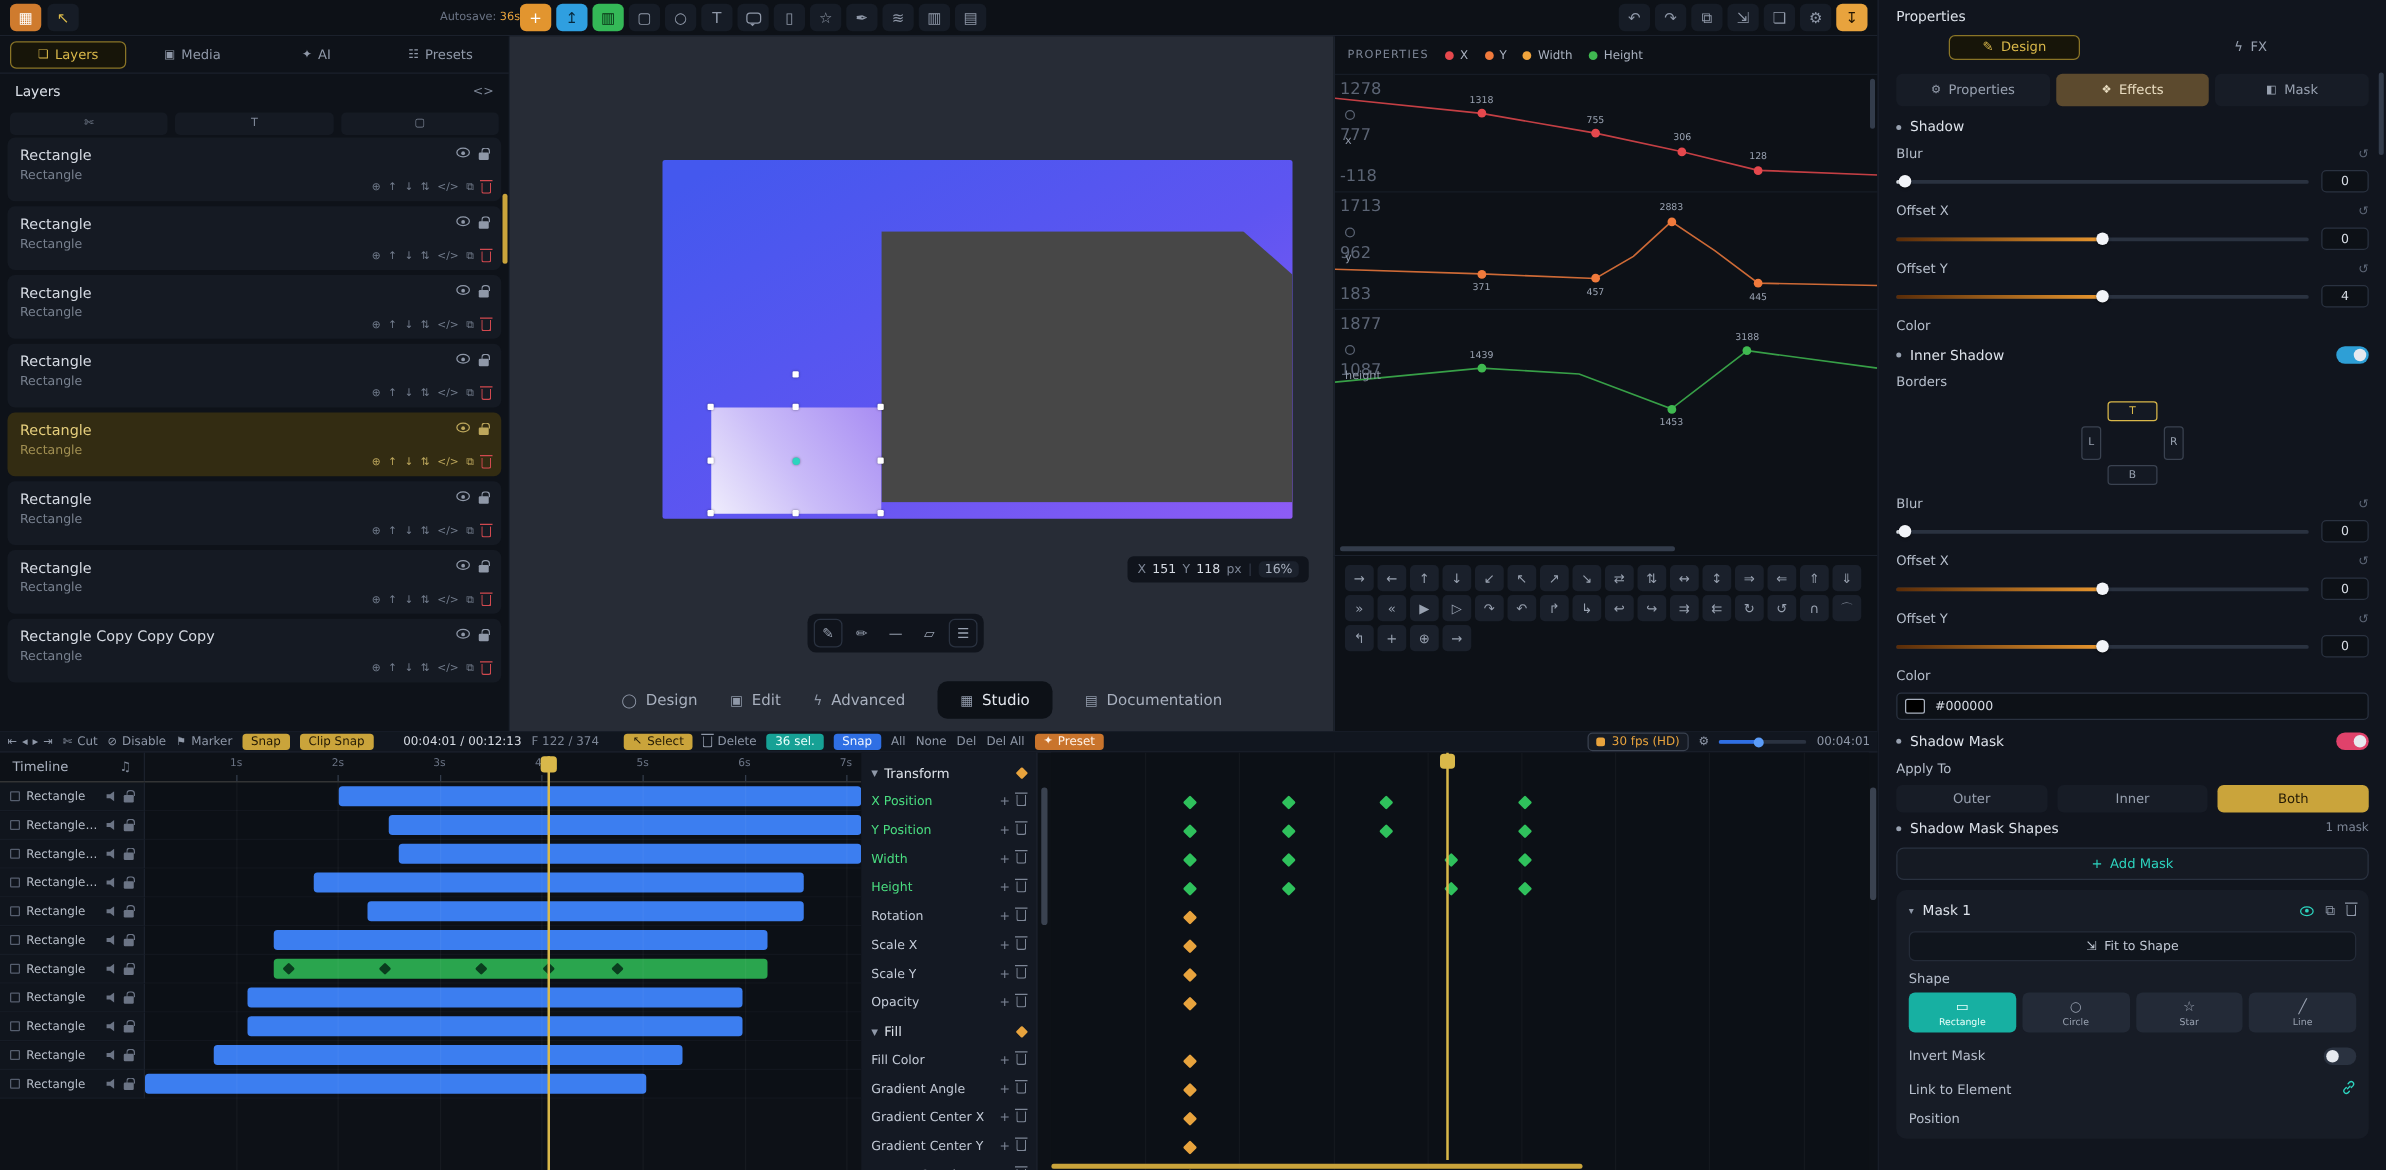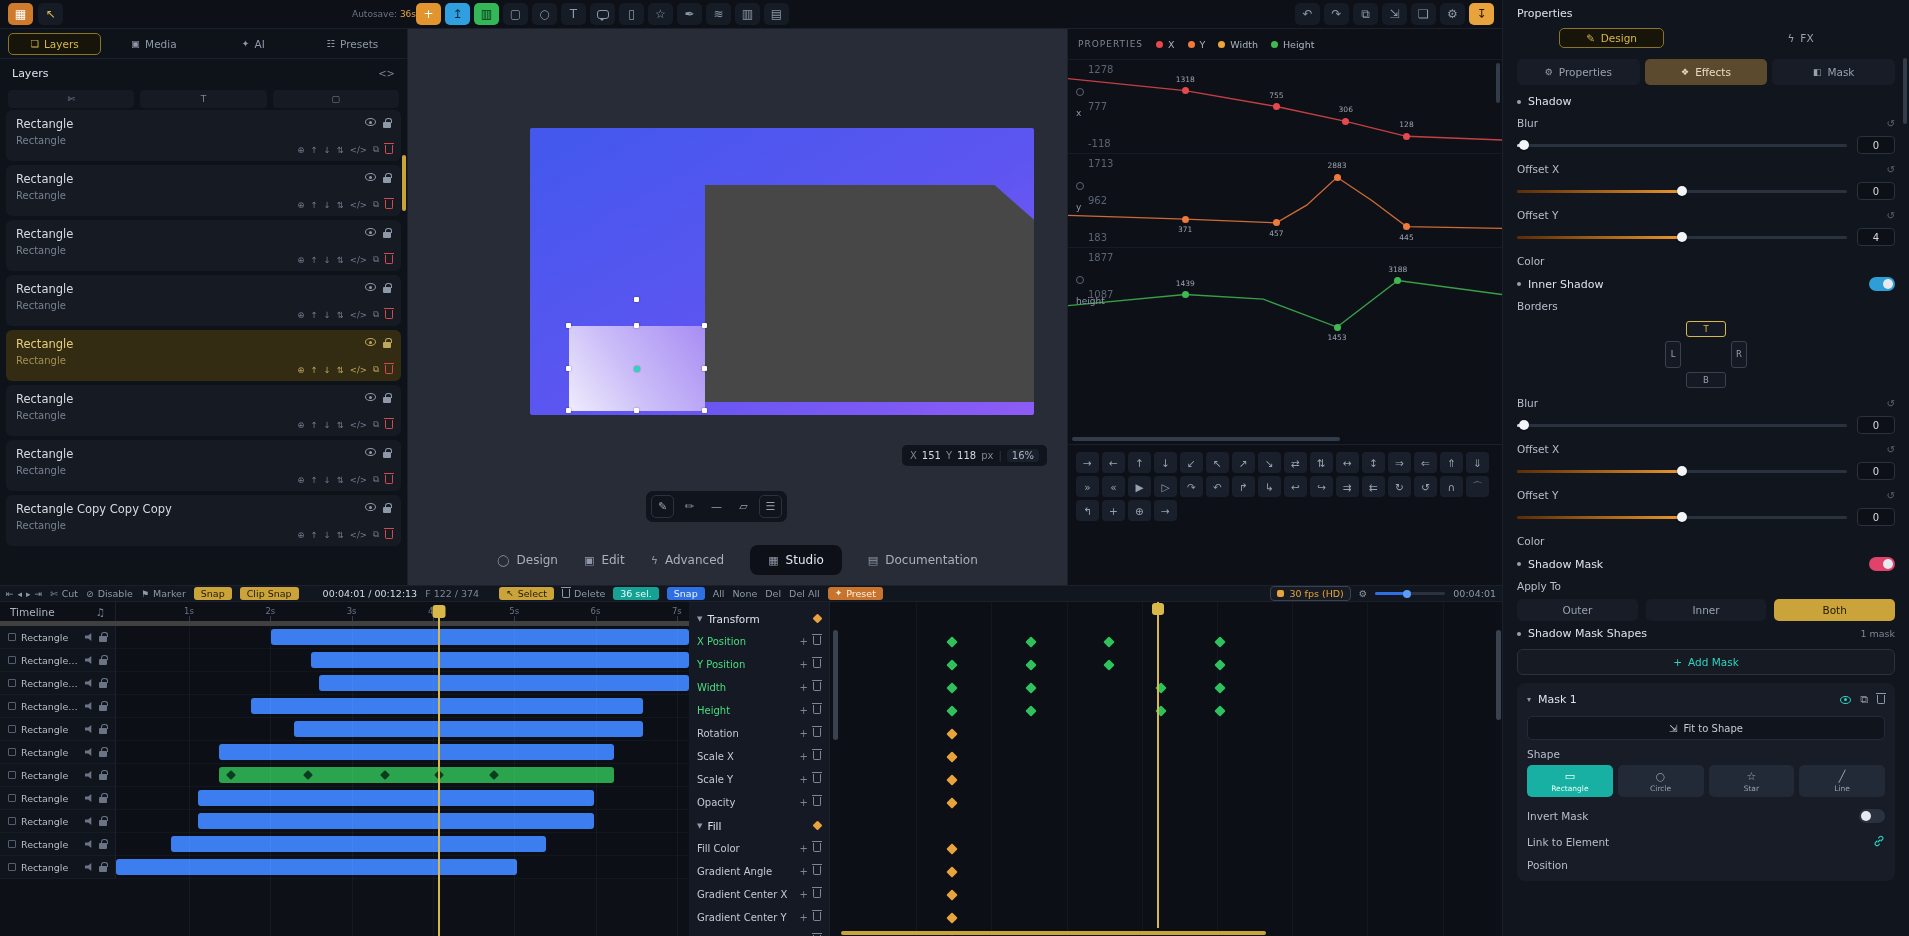--- a/index.html
+++ b/index.html
@@ -74,21 +74,21 @@
 .cv-tab.active{background:#0d1117;border-radius:8px;padding:8px 18px;color:#e3e7ee}
 
 
 #graph-panel{position:absolute;left:1067px;top:29px;width:435px;height:416px;background:#0d1117;border-left:1px solid #1b212c;border-bottom:1px solid #1b212c}
 #gp-head{height:30px;display:flex;align-items:center;gap:13px;padding:0 10px}
 #gp-title{font-size:9px;letter-spacing:1px;color:#7d8696}
 .gp-leg{display:flex;align-items:center;gap:5px;font-size:9.5px;color:#aab2c0;cursor:pointer}
 .gp-dot{width:7px;height:7px;border-radius:50%}
 .gp-row{height:94px;border-top:1px solid #161c26;position:relative;overflow:hidden}
 .gp-row svg{position:absolute;inset:0}
-.gp-axis{position:absolute;left:20px;font-size:10px;color:#5b6474}
+.gp-axis{position:absolute;left:4px;font-size:13px;color:#5b6474}
 .gp-name{position:absolute;left:8px;font-size:9px;color:#8f98a8}
 .gp-ring{position:absolute;left:8px;width:8px;height:8px;border:1.5px solid #5b6474;border-radius:50%;cursor:pointer}
 .gp-pt{position:absolute;width:7px;height:7px;border-radius:50%;margin:-3.5px 0 0 -3.5px;cursor:pointer;z-index:2}
 .gp-lbl{position:absolute;font-size:7.5px;color:#9aa3b2;transform:translate(-50%,0);z-index:2}
 #gp-hscroll{position:absolute;left:4px;bottom:3px;width:268px;height:4px;background:#333c4b;border-radius:2px;cursor:pointer}
 #gp-vscroll{position:absolute;right:2px;top:34px;width:4px;height:40px;background:#333c4b;border-radius:2px;cursor:pointer}
 
 
 #shape-panel{position:absolute;left:1067px;top:445px;width:435px;height:140px;background:#0d1117;border-left:1px solid #1b212c}
 #sp-tabs{display:flex;gap:10px;padding:6px 10px;border-bottom:1px solid #1b212c;align-items:center}
@@ -158,21 +158,21 @@
 .pill.blue{background:#2f6fe4;color:#eef4ff}
 .pill.orange{background:#c9742c;color:#fff3e8}
 #tl-timecode{color:#d6dbe3;margin-left:16px}
 #tl-frame{color:#7d8696;margin-right:12px}
 #tl-right{margin-left:auto;display:flex;align-items:center;gap:8px}
 #fps-badge{display:flex;align-items:center;gap:5px;border:1px solid #3a4250;background:#161b24;border-radius:4px;padding:0 6px;line-height:13px;color:#e8a33d;cursor:pointer}
 #fps-badge::before{content:'';width:7px;height:7px;background:#e8a33d;border-radius:2px}
 #tl-slider{width:70px;height:3px;background:#2a3240;border-radius:2px;position:relative;cursor:pointer}
 #tl-slider .fill{position:absolute;left:0;top:0;bottom:0;width:45%;background:#2f6fe4;border-radius:2px}
 #tl-slider .thumb{position:absolute;left:45%;top:50%;transform:translate(-50%,-50%);width:8px;height:8px;border-radius:50%;background:#5b9cf8}
-#tl-ruler{position:absolute;left:0;top:16px;height:24px;width:689px;border-bottom:5px solid #404040;display:flex}
+#tl-ruler{position:absolute;left:0;top:16px;height:24px;width:689px;border-bottom:1px solid #404040;display:flex}
 #tl-ruler-label{width:116px;display:flex;align-items:center;justify-content:space-between;padding:0 10px;font-size:10.5px;color:#aab2c0;border-right:1px solid #1b212c}
 #tl-lane-ruler{position:relative;flex:1}
 .tick{position:absolute;top:4px;font-size:8.5px;color:#6b7485;transform:translateX(-50%)}
 .tickline{position:absolute;bottom:0;width:1px;height:5px;background:#333c4b}
 #tl-tracks{position:absolute;left:0;top:40px;width:689px;bottom:0;overflow:hidden}
 .track-row{height:23px;display:flex}
 .track-name{width:116px;background:#10151d;border-bottom:1px solid #161c26;border-right:1px solid #1b212c;display:flex;align-items:center;gap:5px;padding:0 8px;font-size:9.5px;color:#b7bec9;cursor:pointer;flex-shrink:0}
 .track-name::before{content:'';width:6px;height:6px;border:1px solid #555e6e;border-radius:1px;flex-shrink:0}
 .track-name .nm{overflow:hidden;text-overflow:ellipsis;white-space:nowrap;max-width:58px}
 .track-name .sp{margin-left:auto;color:#6b7485}
@@ -910,20 +910,24 @@
       <div class="slider orange">
           <div class="fill" style="width:50%"></div>
           <div class="thumb" style="left:50%"></div>
         </div>
       <div class="value-box">0</div>
     </div>
     </div>
   <div class="ctl-head">
       <span>Color</span>
     </div>
+  <div class="color-row">
+    <span class="swatch"></span>
+    <span class="color-val">#000000</span>
+  </div>
 
   <div class="sec-head">
       <span class="sec-dot"></span>
       <span>Shadow Mask</span>
     <div class="toggle on" id="mask-toggle" style="background: rgb(224, 66, 107);">
         <span class="knob"></span>
       </div>
   </div>
   <div class="ctl-head" style="margin-bottom:0">
       <span>Apply To</span>

